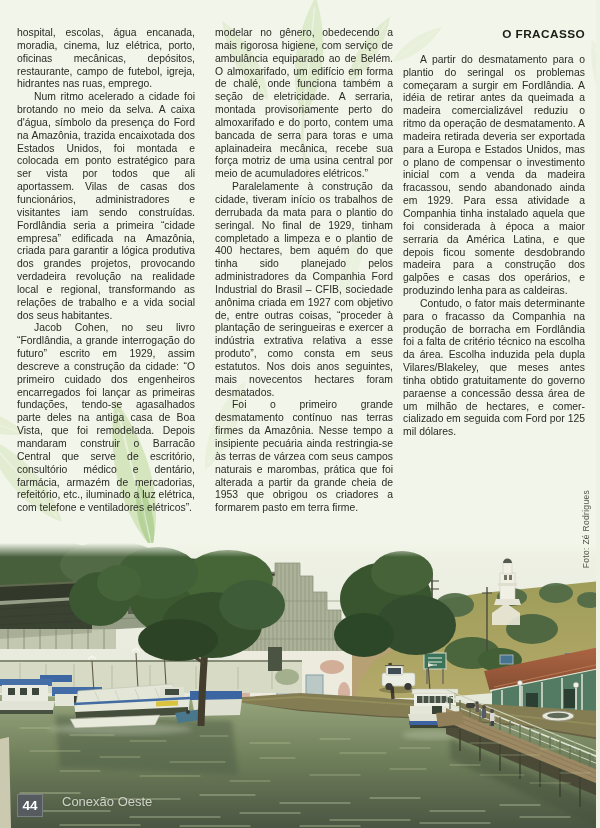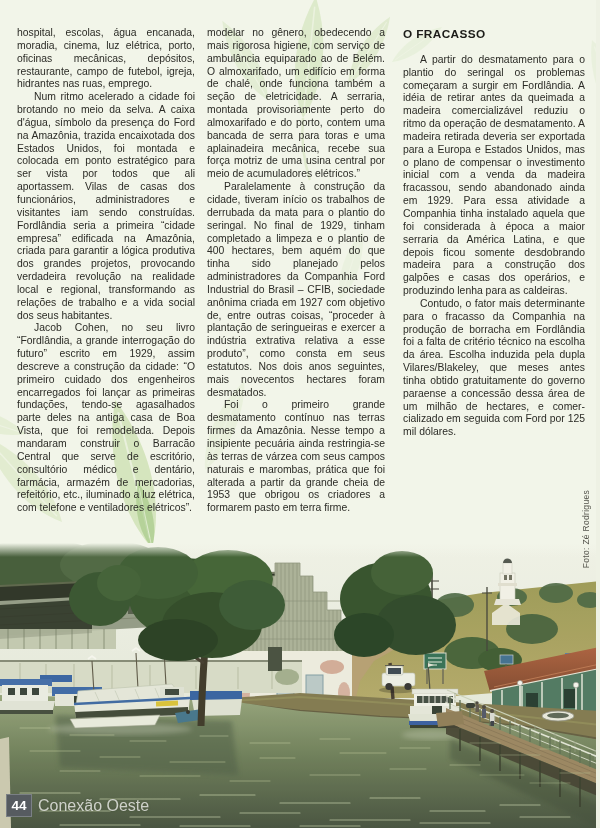--- a/index.html
+++ b/index.html
@@ -3,34 +3,34 @@
 <meta charset="utf-8">
 <style>
   html,body{margin:0;padding:0;}
   body{width:600px;height:828px;overflow:hidden;background:#eef1e4;}
   .page{position:relative;width:596px;height:828px;background:#f2f5e9;overflow:hidden;
         font-family:"Liberation Sans","DejaVu Sans",sans-serif;}
   .watermark{position:absolute;left:0;top:0;width:600px;height:828px;z-index:0;}
   .col{position:absolute;top:27px;width:178px;font-size:10.4px;line-height:12.85px;
        text-align:justify;color:#2b2b26;z-index:2;}
   .col1{left:17px;}
-  .col2{left:207px;}
+  .col2{left:215px;}
   .col3{left:403px;width:182px;}
   .col p{margin:0;text-indent:17px;}
   .col p.cont{text-indent:0;}
-  h2.section{font-size:11.8px;font-weight:bold;text-align:left;margin:1px 0 13px 0;
+  h2.section{font-size:11.8px;font-weight:bold;text-align:right;margin:1px 0 13px 0;
              letter-spacing:.4px;color:#1c1c18;}
   .photo{position:absolute;left:0;top:543px;width:600px;height:285px;z-index:3;}
   .photo svg{display:block;width:100%;height:100%;}
   .credit{position:absolute;right:5px;top:490px;writing-mode:vertical-rl;
           transform:rotate(180deg);font-size:8.5px;color:#55554d;letter-spacing:.3px;z-index:4;}
-  .footer{position:absolute;left:6px;top:794px;display:flex;align-items:center;gap:6px;z-index:6;}
+  .footer{position:absolute;left:17px;top:794px;display:flex;gap:19px;z-index:6;}
   .badge{width:24px;height:21px;background:#565b60;border:1px solid #7b8085;color:#fff;
          font-weight:bold;font-size:13.5px;display:flex;align-items:center;justify-content:center;}
-  .mag{color:rgba(255,255,255,.72);font-size:16px;text-shadow:0 0 2px rgba(60,70,40,.6);}
+  .mag{color:rgba(255,255,255,.72);font-size:13px;text-shadow:0 0 2px rgba(60,70,40,.6);}
 </style>
 </head>
 <body>
 
 <div class="page">
 
   <svg class="watermark" viewBox="0 0 600 828" aria-hidden="true">
     <defs>
       <g id="leaf">
         <path d="M0,0 C17,-32 19,-78 0,-122 C-19,-78 -17,-32 0,0 Z"></path>

